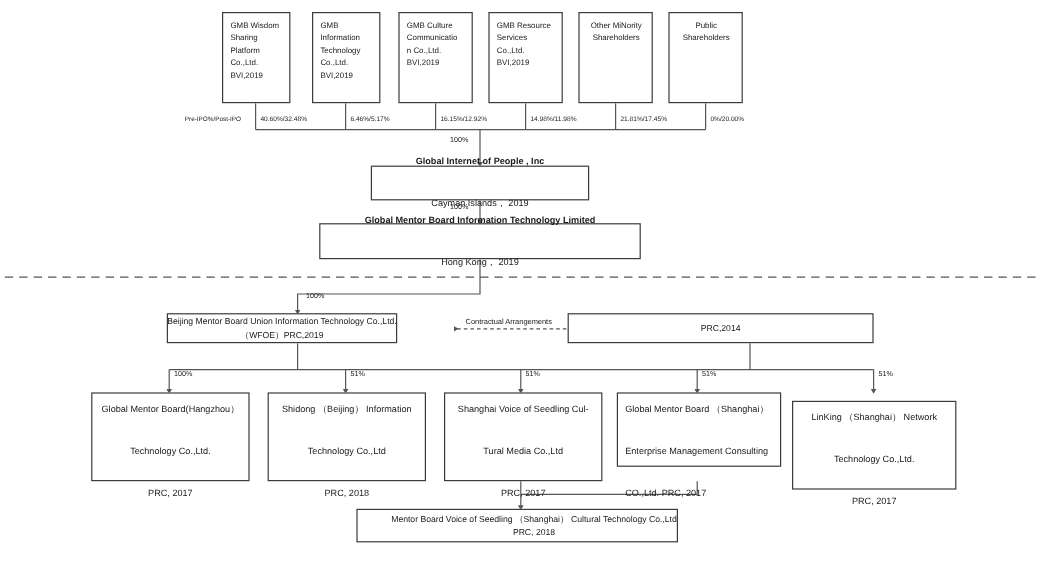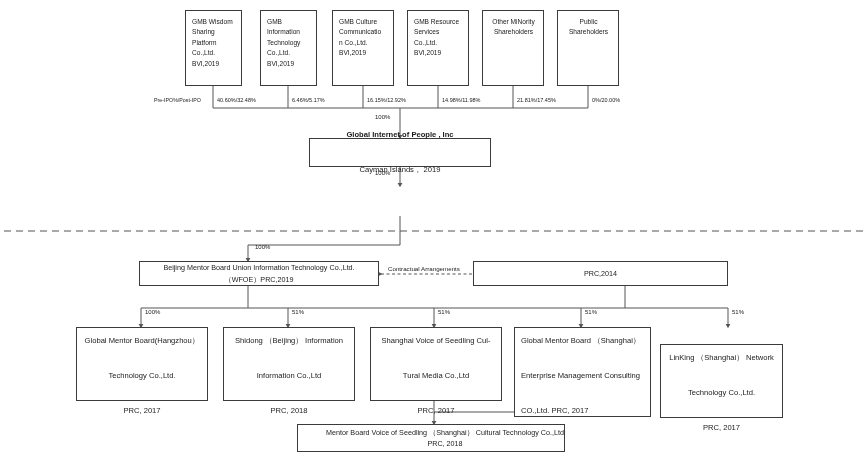--- a/index.html
+++ b/index.html
@@ -208,24 +208,28 @@
 
   <div class="conn-pct" style="left:375px; top:114px;">100%</div>
 
   <div class="box center tier-mid" style="left:309px; top:138px; width:182px; height:29px;">
     <span class="ln t">Global Internet of People , Inc</span>
     <span class="ln">Cayman Islands， 2019</span>
   </div>
 
   <div class="conn-pct" style="left:375px; top:170px;">100%</div>
 
+  <div class="box center tier-mid" style="left:266px; top:186px; width:268px; height:30px;">
+    <span class="ln t">Global Mentor Board Information Technology Limited</span>
+    <span class="ln">Hong Kong， 2019</span>
+  </div>
 
   <div class="conn-pct" style="left:255px; top:244px;">100%</div>
 
-  <div class="box center tier-wfoe" style="left:139px; top:261px; width:240px; height:25px;">
+  <div class="box center tier-wfoe" style="left:139px; top:261px; width:192px; height:25px;">
     <span class="ln">Beijing Mentor Board Union Information Technology Co.,Ltd.</span>
     <span class="ln">（WFOE）PRC,2019</span>
   </div>
 
   <div class="edge-note" style="left:386px; top:265px;">Contractual Arrangements</div>
 
   <div class="box center tier-wfoe" style="left:473px; top:261px; width:255px; height:25px;">
     <span class="ln">PRC,2014</span>
   </div>
 
@@ -236,37 +240,37 @@
   <div class="conn-pct" style="left:732px; top:309px;">51%</div>
 
   <div class="box spread tier-sub" style="left:76px; top:327px; width:132px; height:74px;">
     <span class="ln">Global Mentor Board(Hangzhou）</span>
     <span class="ln">Technology Co.,Ltd.</span>
     <span class="ln">PRC, 2017</span>
   </div>
 
   <div class="box spread tier-sub" style="left:223px; top:327px; width:132px; height:74px;align-items:center;">
     <span class="ln">Shidong （Beijing） Information</span>
-    <span class="ln">Information Co.,Ltd</span>
+    <span class="ln">Technology Co.,Ltd</span>
     <span class="ln">PRC, 2018</span>
   </div>
 
   <div class="box spread tier-sub" style="left:370px; top:327px; width:132px; height:74px;">
     <span class="ln">Shanghai Voice of Seedling Cul-</span>
     <span class="ln">Tural Media Co.,Ltd</span>
     <span class="ln">PRC, 2017</span>
   </div>
 
-  <div class="box spread tier-sub lead" style="left:514px; top:327px; width:137px; height:90px;">
+  <div class="box spread tier-sub lead" style="left:514px; top:327px; width:137px; height:62px;">
     <span class="ln">Global Mentor Board （Shanghai）</span>
     <span class="ln">Enterprise Management Consulting</span>
     <span class="ln">CO.,Ltd.    PRC, 2017</span>
   </div>
 
-  <div class="box spread tier-sub" style="left:660px; top:344px; width:123px; height:74px;">
+  <div class="box spread tier-sub" style="left:660px; top:334px; width:137px; height:74px;">
     <span class="ln">LinKing （Shanghai） Network</span>
     <span class="ln">Technology Co.,Ltd.</span>
     <span class="ln">PRC, 2017</span>
   </div>
 
   <div class="box center tier-bottom" style="left:297px; top:424px; width:268px; height:28px;">
     <span class="ln">Mentor Board Voice of Seedling （Shanghai） Cultural Technology Co.,Ltd</span>
     <span class="ln">PRC, 2018</span>
   </div>
 

